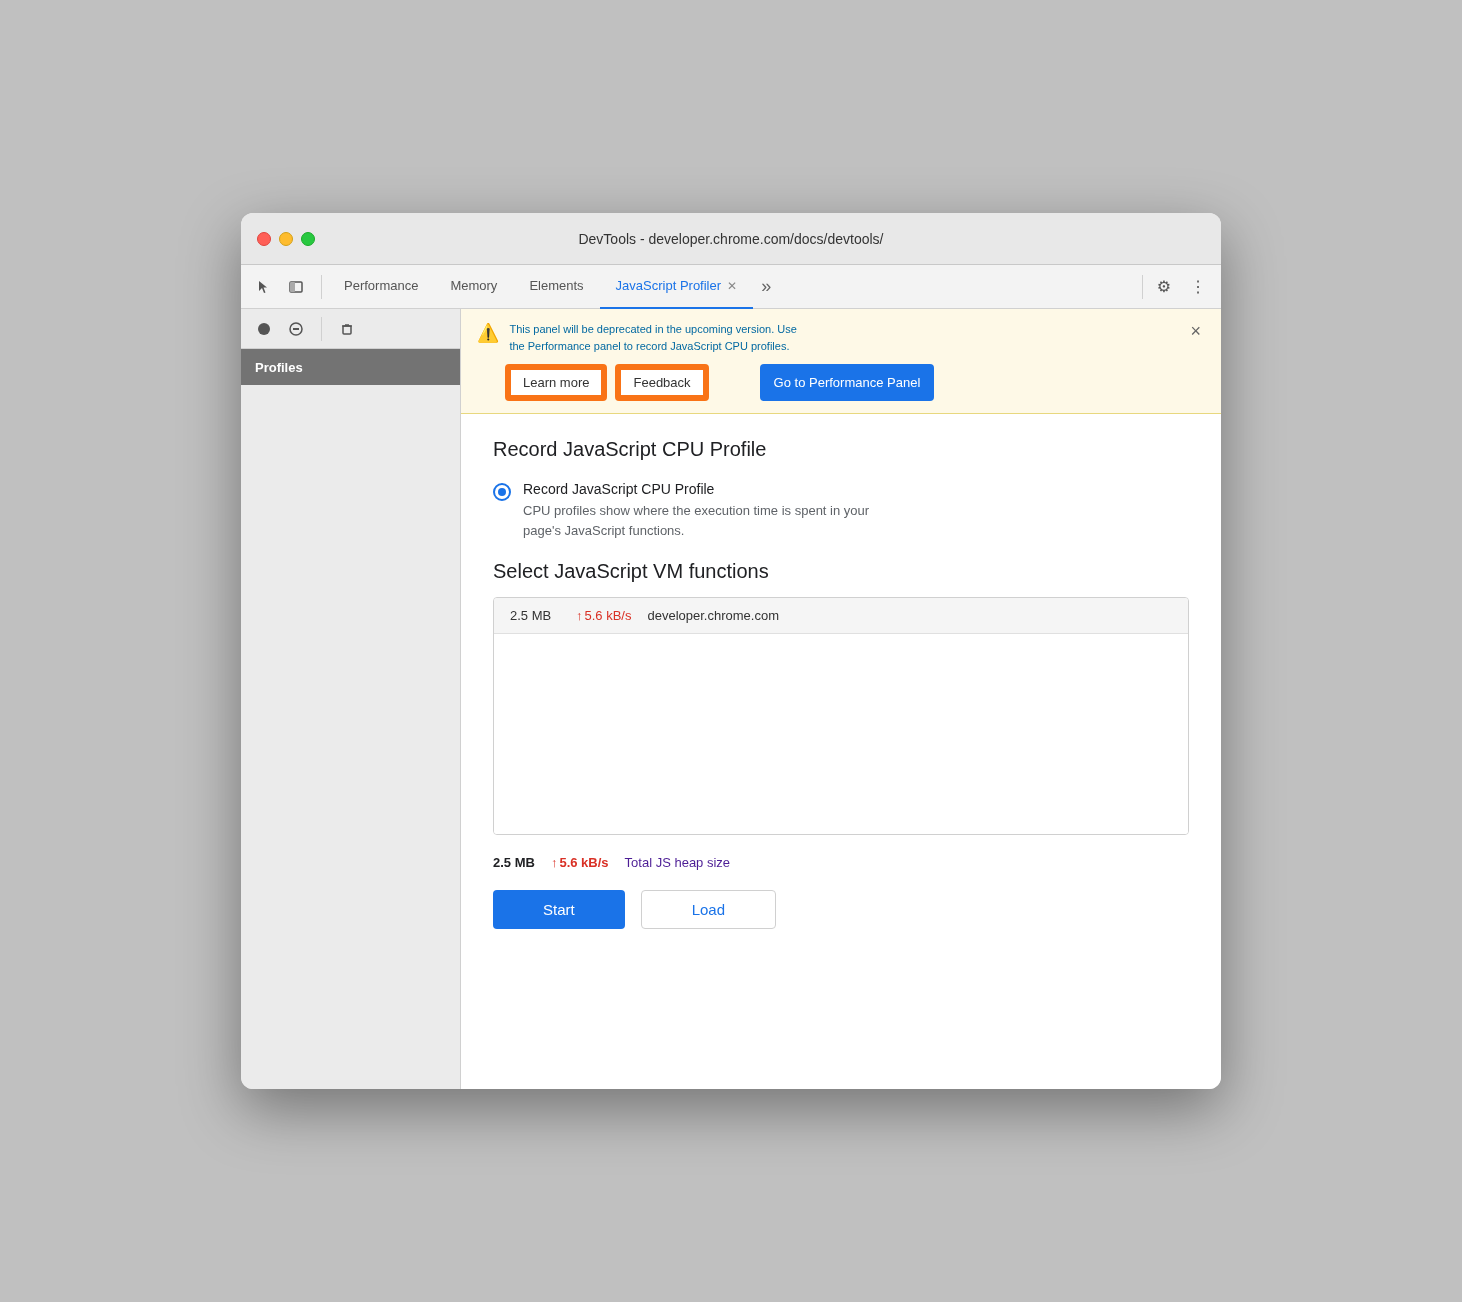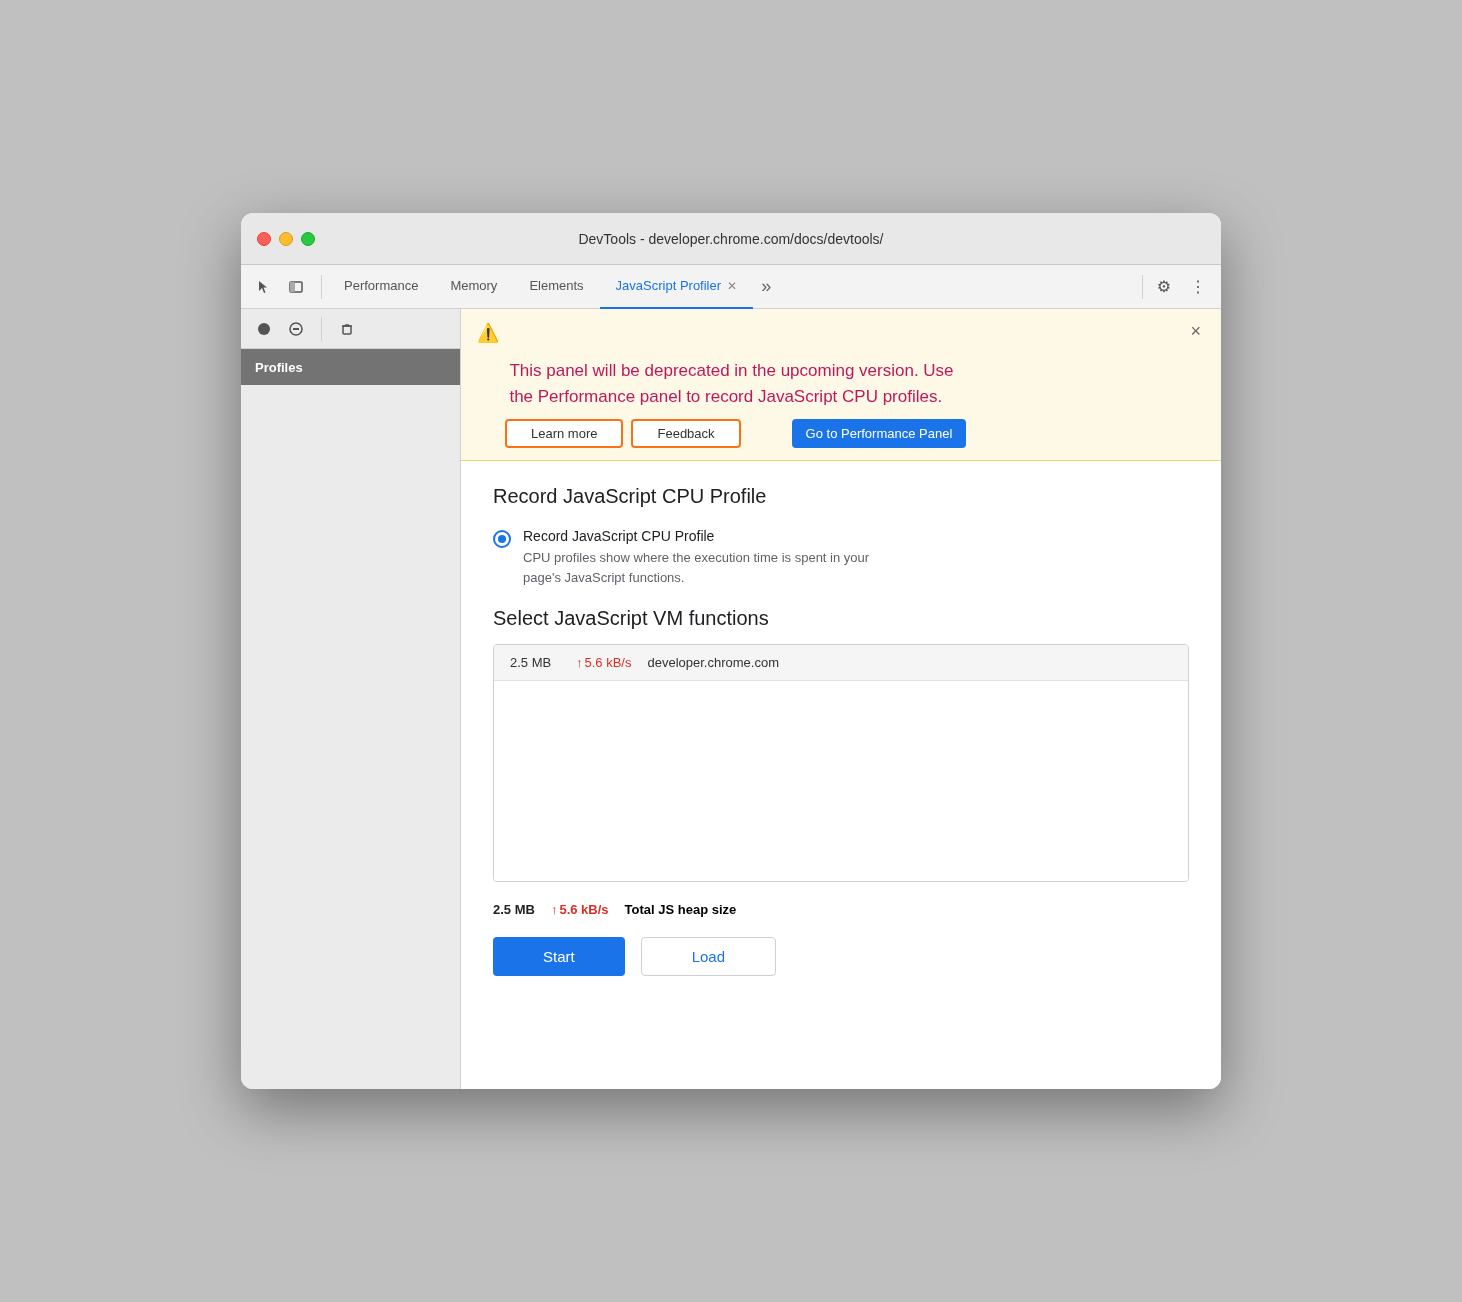--- a/index.html
+++ b/index.html
@@ -200,44 +200,43 @@
       display: flex;
       align-items: flex-start;
       gap: 10px;
     }
     .warning-icon {
       font-size: 18px;
       margin-top: 1px;
       flex-shrink: 0;
     }
     .deprecation-text {
-      font-size: 17px;
-      color: #be185d;
+      font-size: 11px;
+      color: #0369a1;
       line-height: 1.5;
       flex: 1;
-      margin-top: 37px;
     }
     .close-banner-btn {
       color: #666;
       font-size: 18px;
       cursor: pointer;
       background: transparent;
       border: none;
       padding: 0 4px;
       flex-shrink: 0;
     }
     .deprecation-actions {
       display: flex;
       gap: 8px;
       margin-left: 28px;
     }
     .btn-outline {
-      padding: 5px 24px;
-      font-size: 13px;
-      border: 2px solid #f97316;
+      padding: 5px 12px;
+      font-size: 13px;
+      border: 6px solid #f97316;
       border-radius: 4px;
       background: #fff;
       cursor: pointer;
       color: #333;
     }
     .btn-primary {
       padding: 5px 14px;
       font-size: 13px;
       border: none;
       border-radius: 4px;
@@ -344,22 +343,22 @@
       color: #202124;
     }
     .vm-summary-speed {
       color: #d93025;
       font-weight: 700;
       display: flex;
       align-items: center;
       gap: 2px;
     }
     .vm-summary-label {
-      font-weight: 700;
-      color: #000000;
+      font-weight: 400;
+      color: #4c1d95;
     }
     .action-buttons {
       display: flex;
       gap: 16px;
     }
     .btn-start {
       padding: 10px 50px;
       font-size: 15px;
       background: #1a73e8;
       color: #fff;

